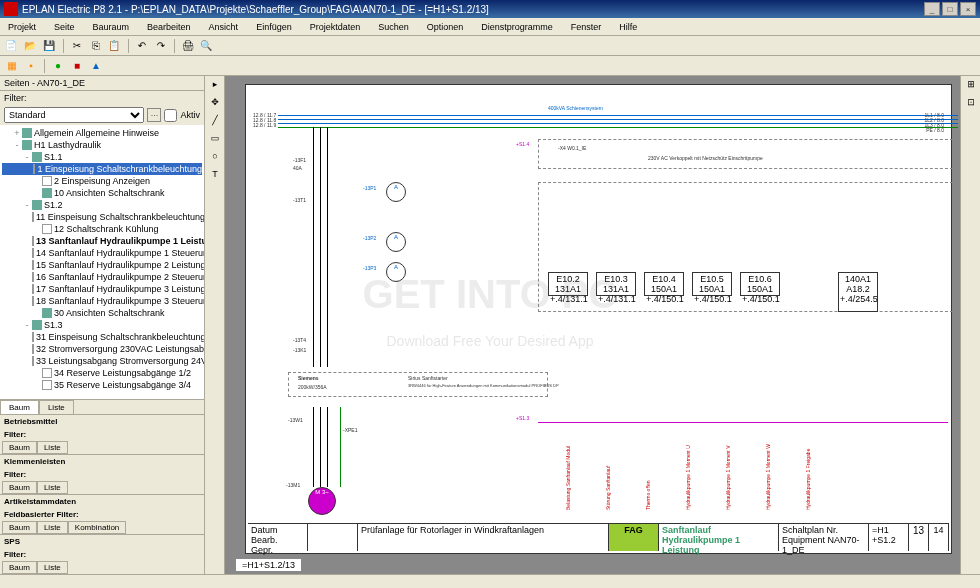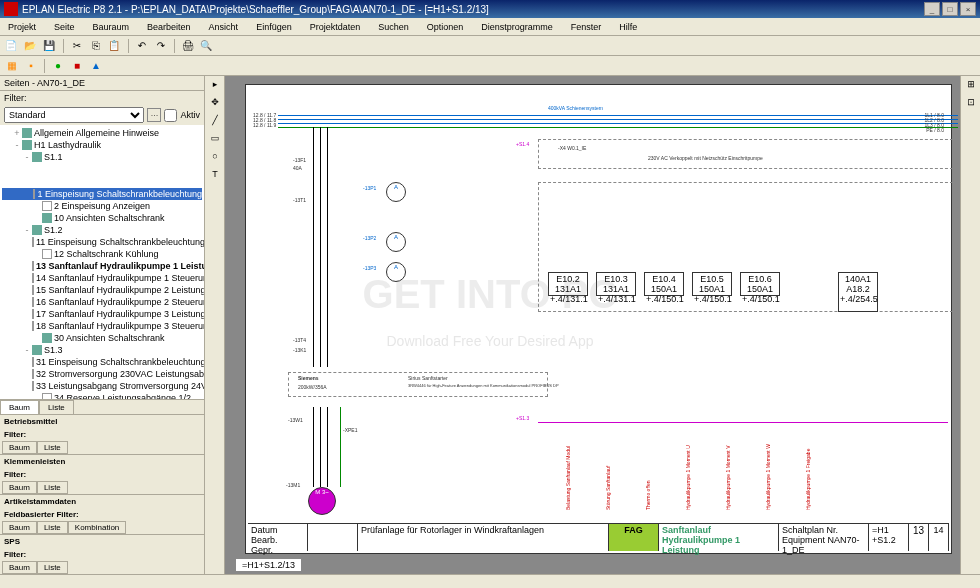--- a/index.html
+++ b/index.html
@@ -25,21 +25,21 @@
 .filter-row { display: flex; align-items: center; padding: 2px 4px; gap: 3px; background: #ece9d8; }
 .filter-row select { flex: 1; font-size: 9px; height: 16px; }
 .filter-row .fbtn { width: 14px; height: 14px; border: 1px solid #888; background: #ece9d8; cursor: pointer; font-size: 8px; text-align: center; }
 
 .tree { flex: 1; overflow-y: auto; background: #fff; padding: 2px; }
 .tree-item { display: flex; align-items: center; padding: 1px 0; white-space: nowrap; cursor: pointer; font-size: 8px; }
 .tree-item .expander { width: 10px; text-align: center; color: #888; }
 .tree-item .ticon { width: 10px; height: 10px; margin-right: 2px; display: inline-block; }
 .tree-item .ticon.folder { background: #6a9; }
 .tree-item .ticon.doc { background: #fff; border: 1px solid #999; }
-.tree-item.selected { background: #316ac5; color: white; margin-top: 25px; }
+.tree-item.selected { background: #316ac5; color: white; }
 .tree-item.bold { font-weight: bold; }
 .indent-1 { padding-left: 10px; }
 .indent-2 { padding-left: 20px; }
 .indent-3 { padding-left: 30px; }
 
 .panel-tabs { background: #ece9d8; display: flex; border-top: 1px solid #aca899; }
 .panel-tab { padding: 2px 8px; border: 1px solid #aca899; border-bottom: none; background: #ece9d8; cursor: pointer; font-size: 8px; }
 .panel-tab.active { background: #fff; }
 
 .bottom-panels { background: #ece9d8; }

